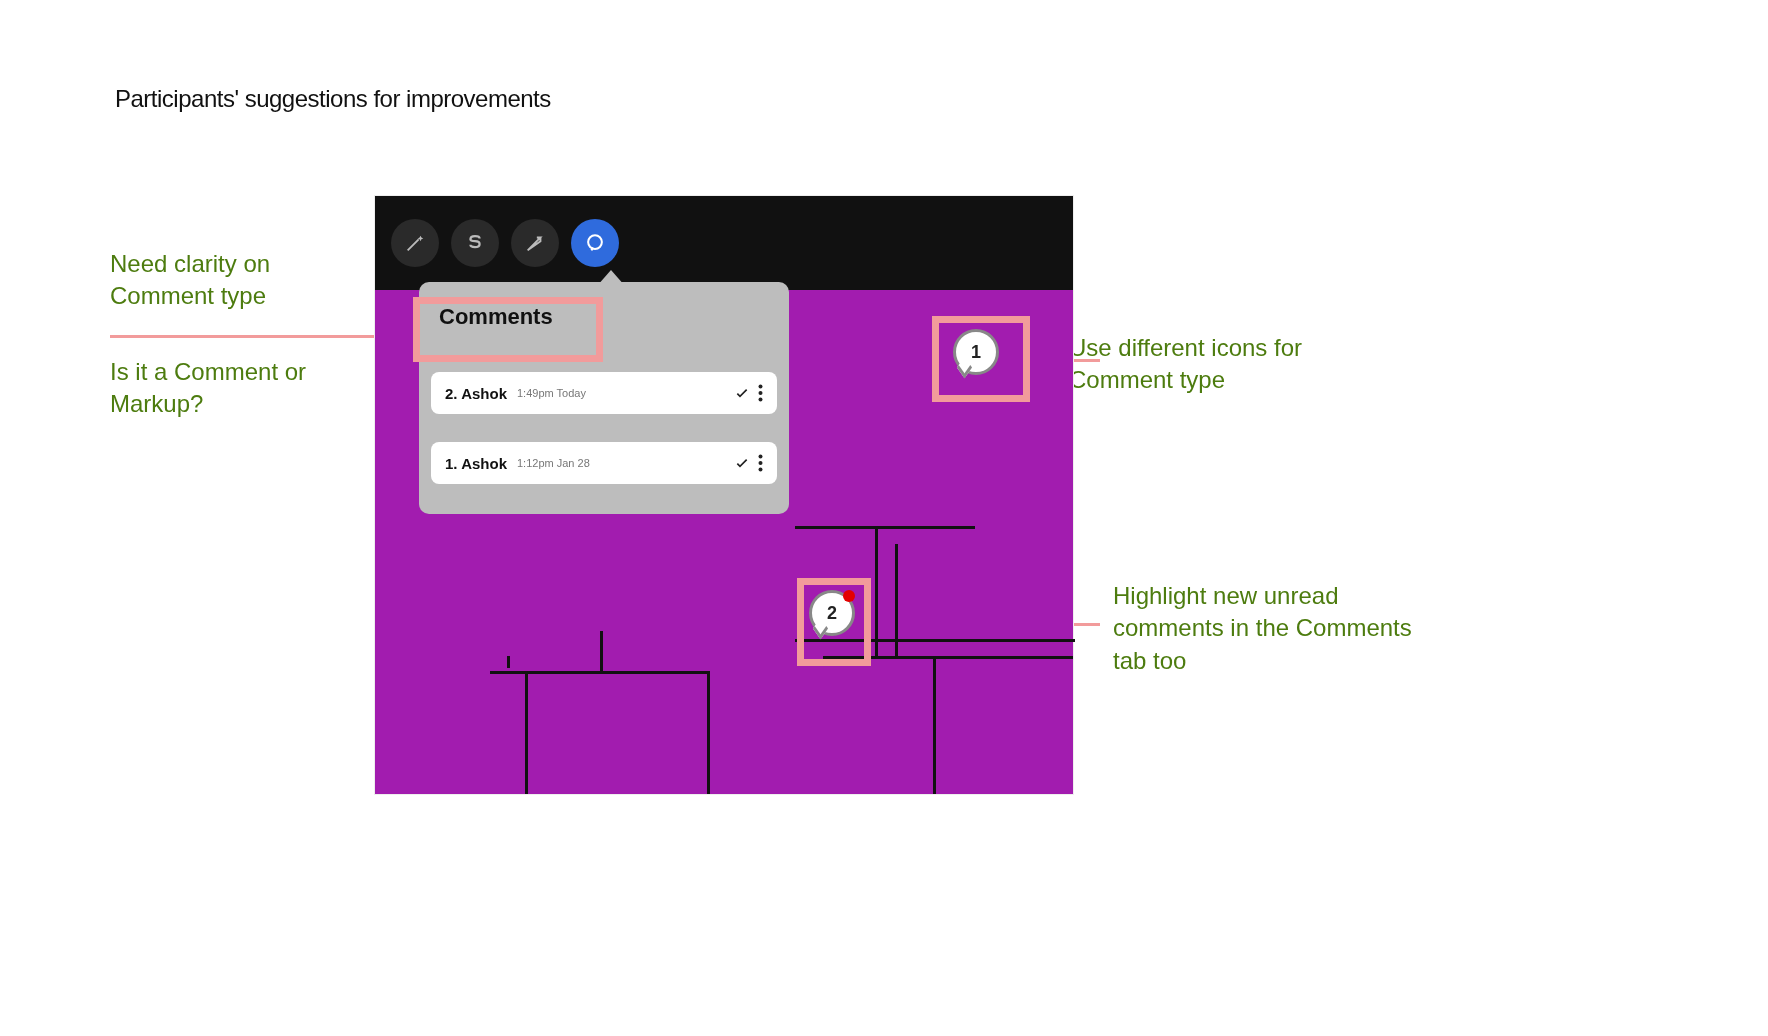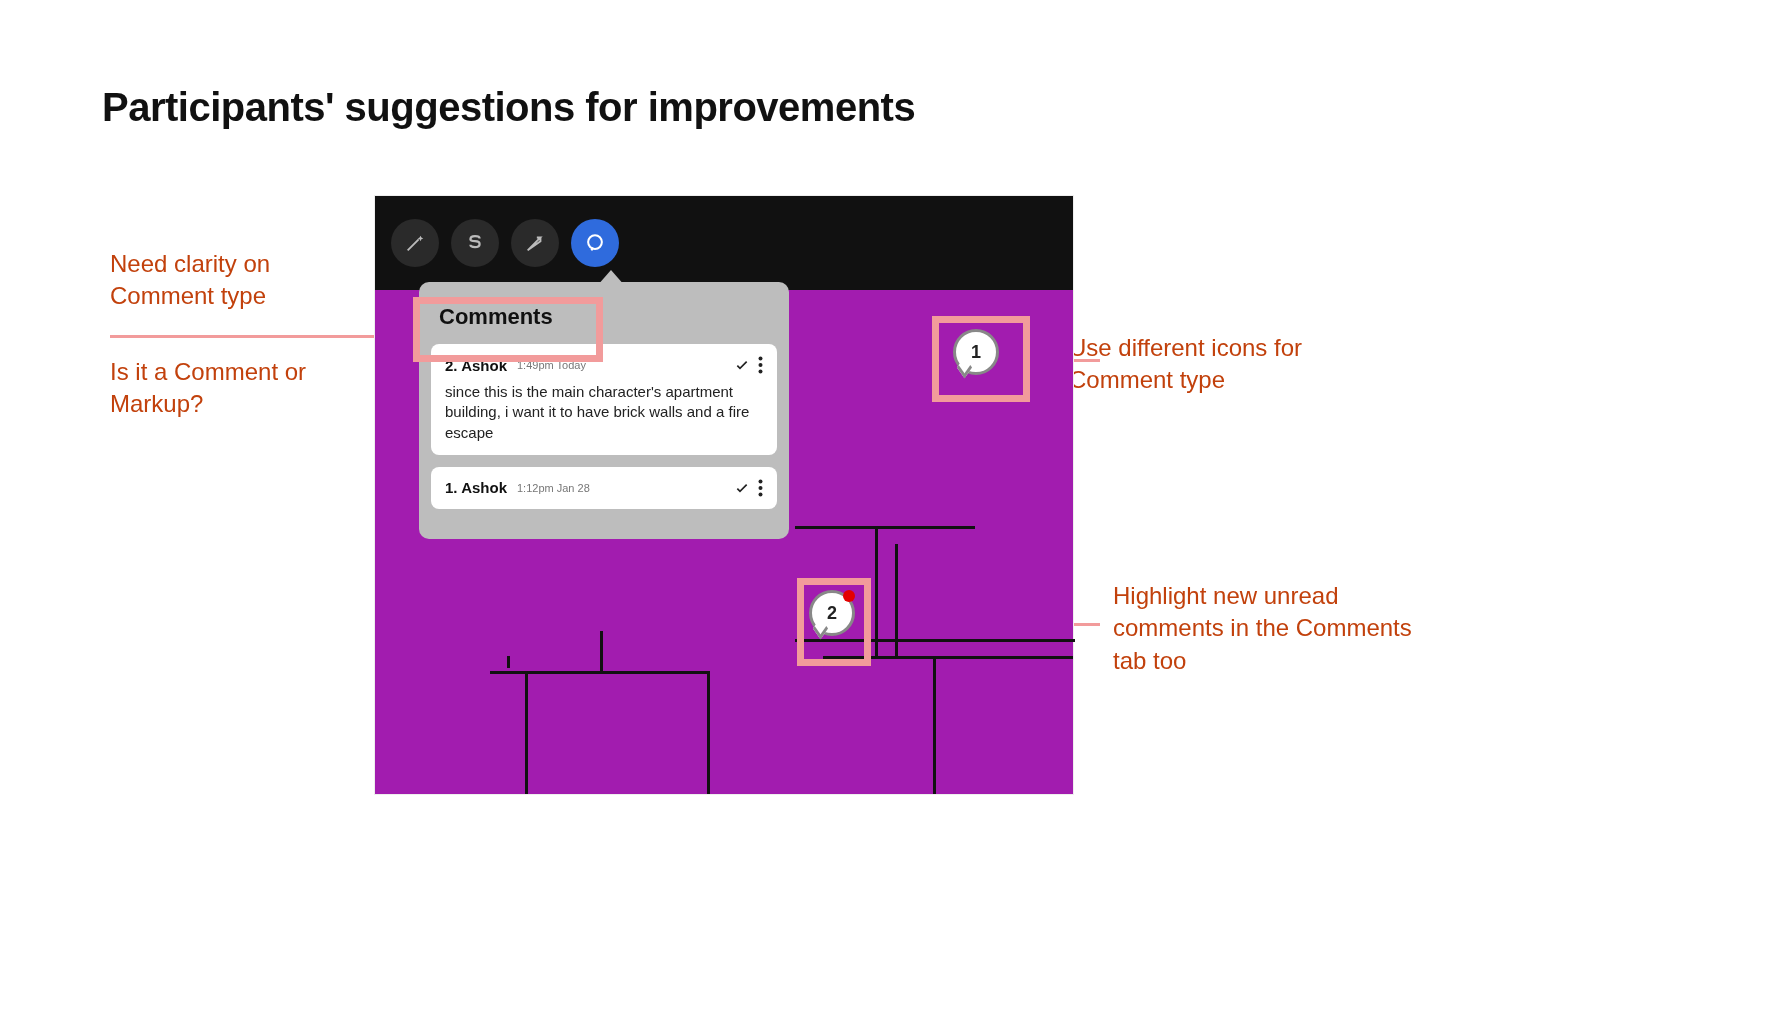--- a/index.html
+++ b/index.html
@@ -6,32 +6,32 @@
   body {
     font-family: -apple-system, BlinkMacSystemFont, "Segoe UI", Helvetica, Arial, sans-serif;
     background: #fff;
     color: #111;
     width: 1768px;
     height: 1036px;
     position: relative;
   }
   .page-title {
     position: absolute;
-    left: 102px;
+    left: 115px;
     top: 85px;
-    font-size: 40px;
-    font-weight: 700;
+    font-size: 24px;
+    font-weight: 400;
     letter-spacing: -0.5px;
   }
   
   .annot {
     position: absolute;
     font-size: 24px;
     line-height: 1.35;
-    color: #c2410c;
+    color: #4d7c0f;
   }
   .annot-left-1 { left: 110px; top: 248px; width: 260px; }
   .annot-left-2 { left: 110px; top: 356px; width: 260px; }
   .annot-right-1 { left: 1069px; top: 332px; width: 280px; }
   .annot-right-2 { left: 1113px; top: 580px; width: 300px; }
 
   
   .hline { position: absolute; height: 3px; background: #f29b9b; }
   .hline-left { left: 110px; top: 335px; width: 305px; }
   .hline-right1 { left: 1030px; top: 359px; width: 70px; }
@@ -89,20 +89,21 @@
   .panel-title {
     font-weight: 700;
     font-size: 22px;
     padding: 8px 8px 14px;
   }
   .comment-card {
     background: #fff;
     border-radius: 8px;
     padding: 12px 14px;
     margin-bottom: 12px;
+    margin-top: 28px;
   }
   .card-head {
     display: flex; align-items: center; gap: 10px;
   }
   .card-author { font-weight: 700; font-size: 15px; }
   .card-time { font-size: 11px; color: #777; }
   .card-actions { margin-left: auto; display: flex; align-items: center; gap: 8px; color: #333; }
   .card-body { font-size: 15px; line-height: 1.35; margin-top: 8px; color: #222; }
   .sketch {
     margin-top: 8px;
@@ -207,21 +208,20 @@
             <svg width="16" height="16" viewBox="0 0 24 24" fill="none" stroke="#222" stroke-width="2.5">
                 <path d="M5 13l4 4L19 7"></path>
               </svg>
             <svg width="5" height="18" viewBox="0 0 5 18" fill="#222">
                 <circle cx="2.5" cy="2.5" r="2"></circle>
                 <circle cx="2.5" cy="9" r="2"></circle>
                 <circle cx="2.5" cy="15.5" r="2"></circle>
               </svg>
           </span>
         </div>
-        <div class="card-body">since this is the main character's apartment building, i want it to have brick walls and a fire escape</div>
       </div>
 
       <div class="comment-card">
         <div class="card-head">
           <span class="card-author"><span>1.</span> <span>Ashok</span></span>
           <span class="card-time">1:12pm Jan 28</span>
           <span class="card-actions">
             <svg width="16" height="16" viewBox="0 0 24 24" fill="none" stroke="#222" stroke-width="2.5">
                 <path d="M5 13l4 4L19 7"></path>
               </svg>

